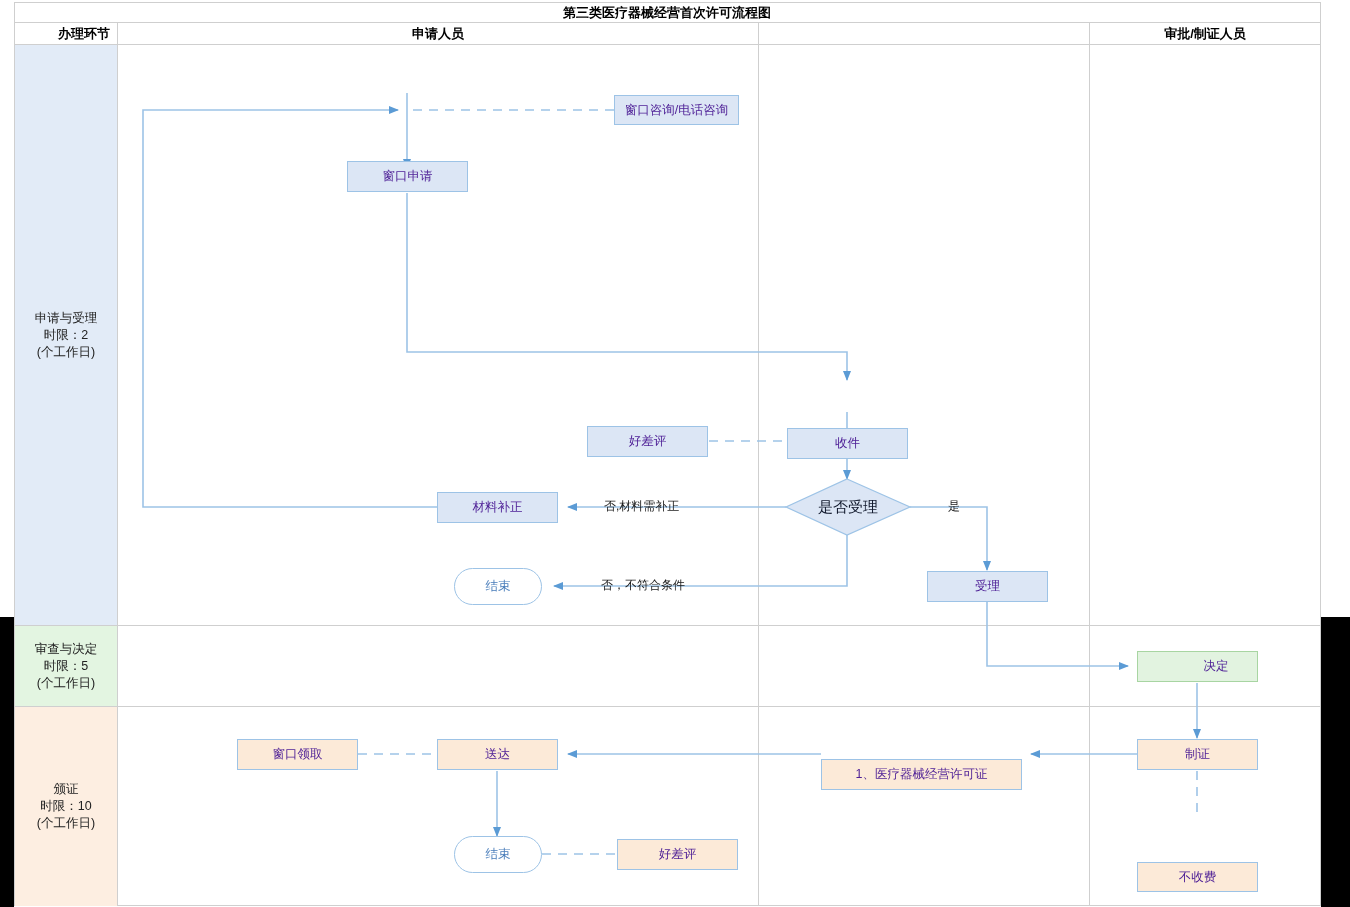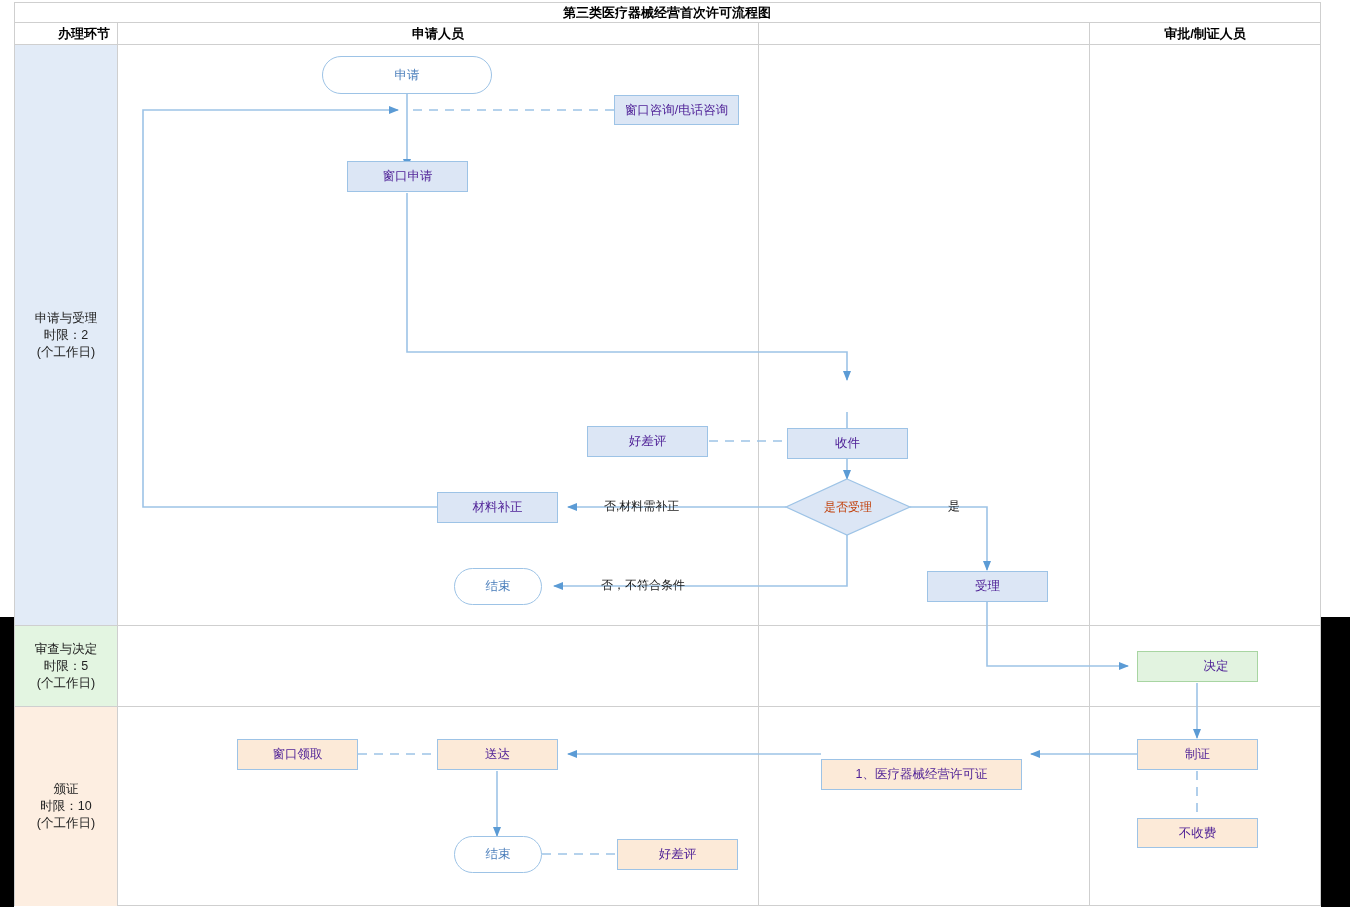--- a/index.html
+++ b/index.html
@@ -60,21 +60,21 @@
   .n-peach  {background:#fcead8;}
   .n-term{
     border-radius:22px;background:#ffffff;border:1px solid #9dc3e6;color:#4a7ebb;
   }
   .n-diamond{
     position:absolute;border:none;background:transparent;
   }
   .n-diamond .dia-lbl{
     position:absolute;left:0;top:0;width:100%;height:100%;
     display:flex;align-items:center;justify-content:center;
-    font-size:12px;color:#c2410c;white-space:nowrap;z-index:2;
+    font-size:15px;color:#0f172a;white-space:nowrap;z-index:2;
   }
 
   .edge-lbl{
     position:absolute;font-size:12px;color:#1a1a1a;white-space:nowrap;
     background:transparent;
   }
 </style>
 </head>
 <body>
 
@@ -156,21 +156,20 @@
       <path d="M358,754 L437,754" stroke-dasharray="9,7"></path>
 
       <path d="M497,771 L497,836" marker-end="url(#ah)"></path>
 
       <path d="M542,854 L617,854" stroke-dasharray="9,7"></path>
 
       <path d="M847,479 L910,507 L847,535 L786,507 Z" fill="#dce6f5" stroke="#9dc3e6" stroke-width="1.2"></path>
     </g>
   </svg>
 
-  <div class="node n-term" style="left:322px;top:56px;width:170px;height:38px;">申请</div>
 
   <div class="node n-blue" style="left:614px;top:95px;width:125px;height:30px;">窗口咨询/电话咨询</div>
 
   <div class="node n-blue" style="left:347px;top:161px;width:121px;height:31px;">窗口申请</div>
 
   <div class="node n-blue" style="left:787px;top:381px;width:121px;height:31px;margin-top:47px;">收件</div>
 
   <div class="node n-blue" style="left:587px;top:426px;width:121px;height:31px;">好差评</div>
 
   <div class="n-diamond" style="left:786px;top:479px;width:124px;height:56px;">
@@ -180,21 +179,21 @@
   <div class="node n-blue" style="left:437px;top:492px;width:121px;height:31px;">材料补正</div>
 
   <div class="node n-term" style="left:454px;top:568px;width:88px;height:37px;">结束</div>
 
   <div class="node n-blue" style="left:927px;top:571px;width:121px;height:31px;">受理</div>
 
   <div class="node n-green" style="left:1137px;top:651px;width:121px;height:31px;padding-left:37px;">决定</div>
 
   <div class="node n-peach" style="left:1137px;top:739px;width:121px;height:31px;">制证</div>
 
-  <div class="node n-peach" style="left:1137px;top:818px;width:121px;height:30px;">不收费</div>
+  <div class="node n-peach" style="left:1137px;top:862px;width:121px;height:30px;">不收费</div>
 
   <div class="node n-peach" style="left:821px;top:739px;width:201px;height:31px;margin-top:20px;">1、医疗器械经营许可证</div>
 
   <div class="node n-peach" style="left:437px;top:739px;width:121px;height:31px;">送达</div>
 
   <div class="node n-peach" style="left:237px;top:739px;width:121px;height:31px;">窗口领取</div>
 
   <div class="node n-term" style="left:454px;top:836px;width:88px;height:37px;">结束</div>
 
   <div class="node n-peach" style="left:617px;top:839px;width:121px;height:31px;">好差评</div>

